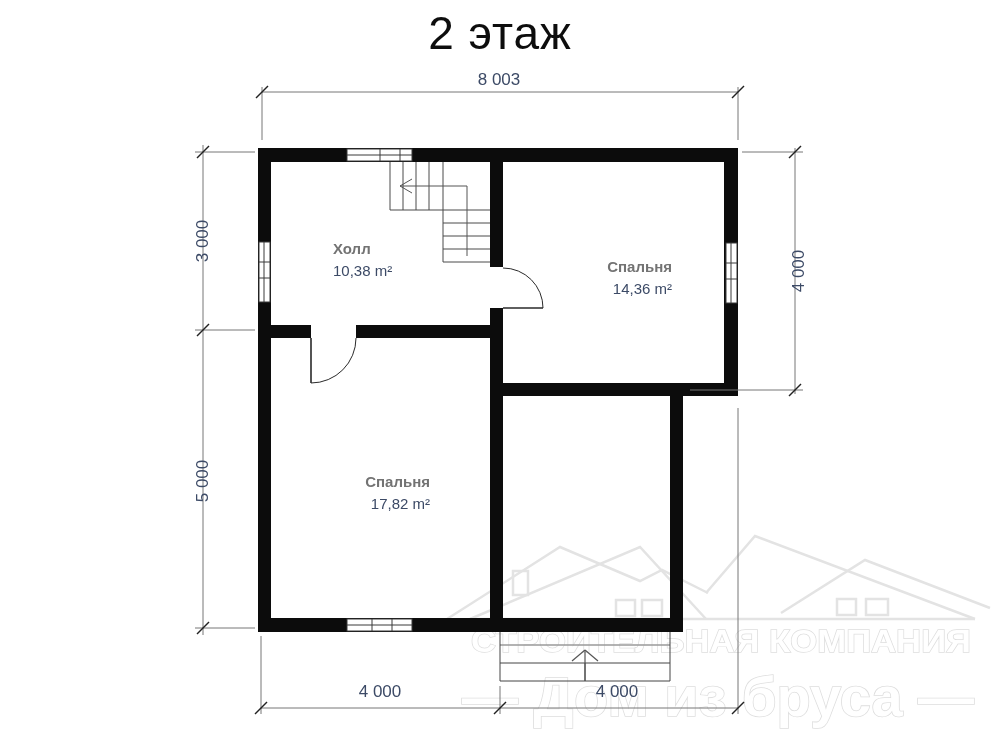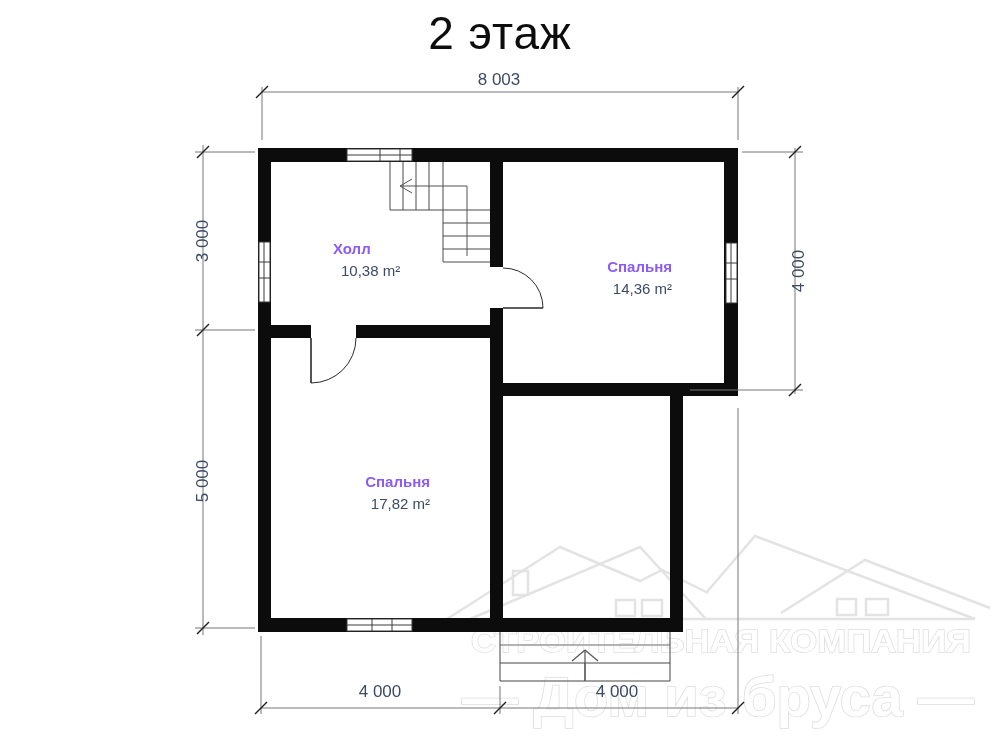--- a/index.html
+++ b/index.html
@@ -11,22 +11,22 @@
   .page-title{
     position:absolute;left:0;top:6px;width:1000px;text-align:center;
     font-size:46px;font-weight:normal;color:#0d0d0d;letter-spacing:1px;
   }
   .dim{
     position:absolute;font-size:17px;color:#3c4a66;text-align:center;width:100px;
     white-space:nowrap;
   }
   .dim-v{transform:rotate(-90deg);}
   .room-label{position:absolute;line-height:22px;white-space:nowrap;}
-  .room-label .room-name{font-size:15px;font-weight:bold;color:#8b5cf6;}
-  .room-label .room-area{font-size:15px;color:#3c4a66;margin-left:8px;}
+  .room-label .room-name{font-size:15px;font-weight:bold;color:#737373;}
+  .room-label .room-area{font-size:15px;color:#3c4a66;}
   .room-label.centered{text-align:right;width:100px;}
 </style>
 </head>
 <body>
 
 <div class="canvas">
 
   <svg class="plan-svg" width="1000" height="750" viewBox="0 0 1000 750">
 
     <g stroke="#e3e3e3" stroke-width="2.5" fill="none">

